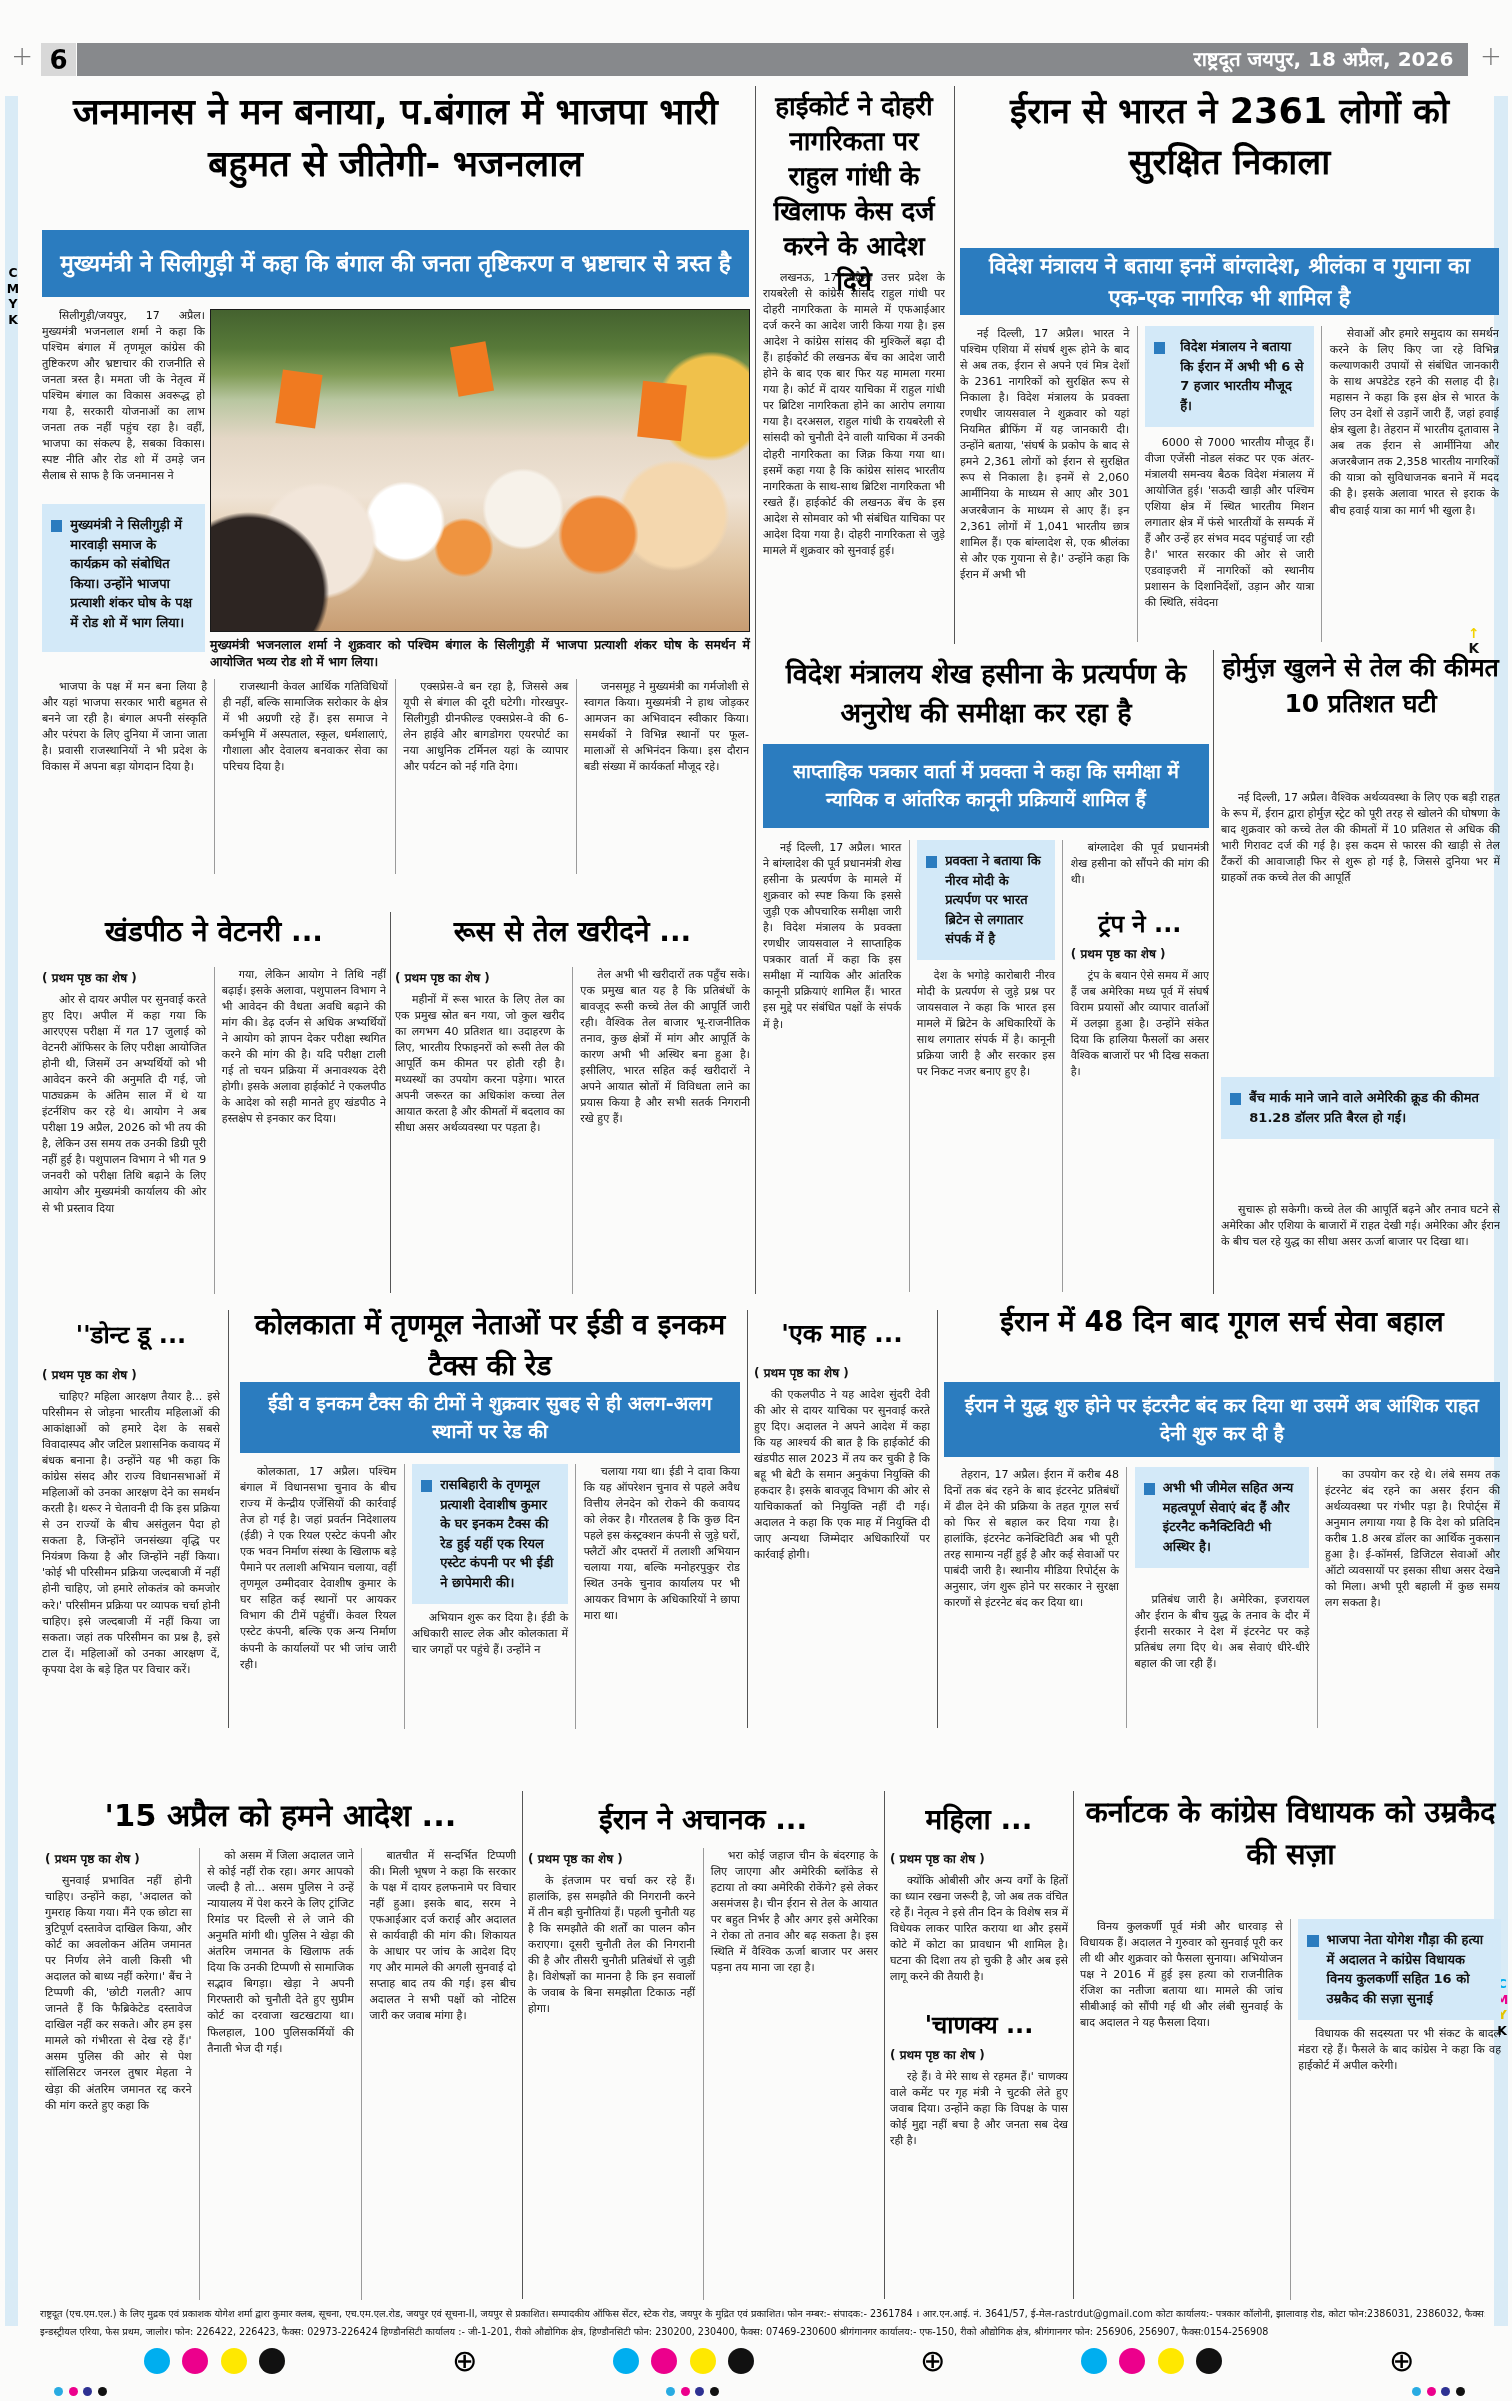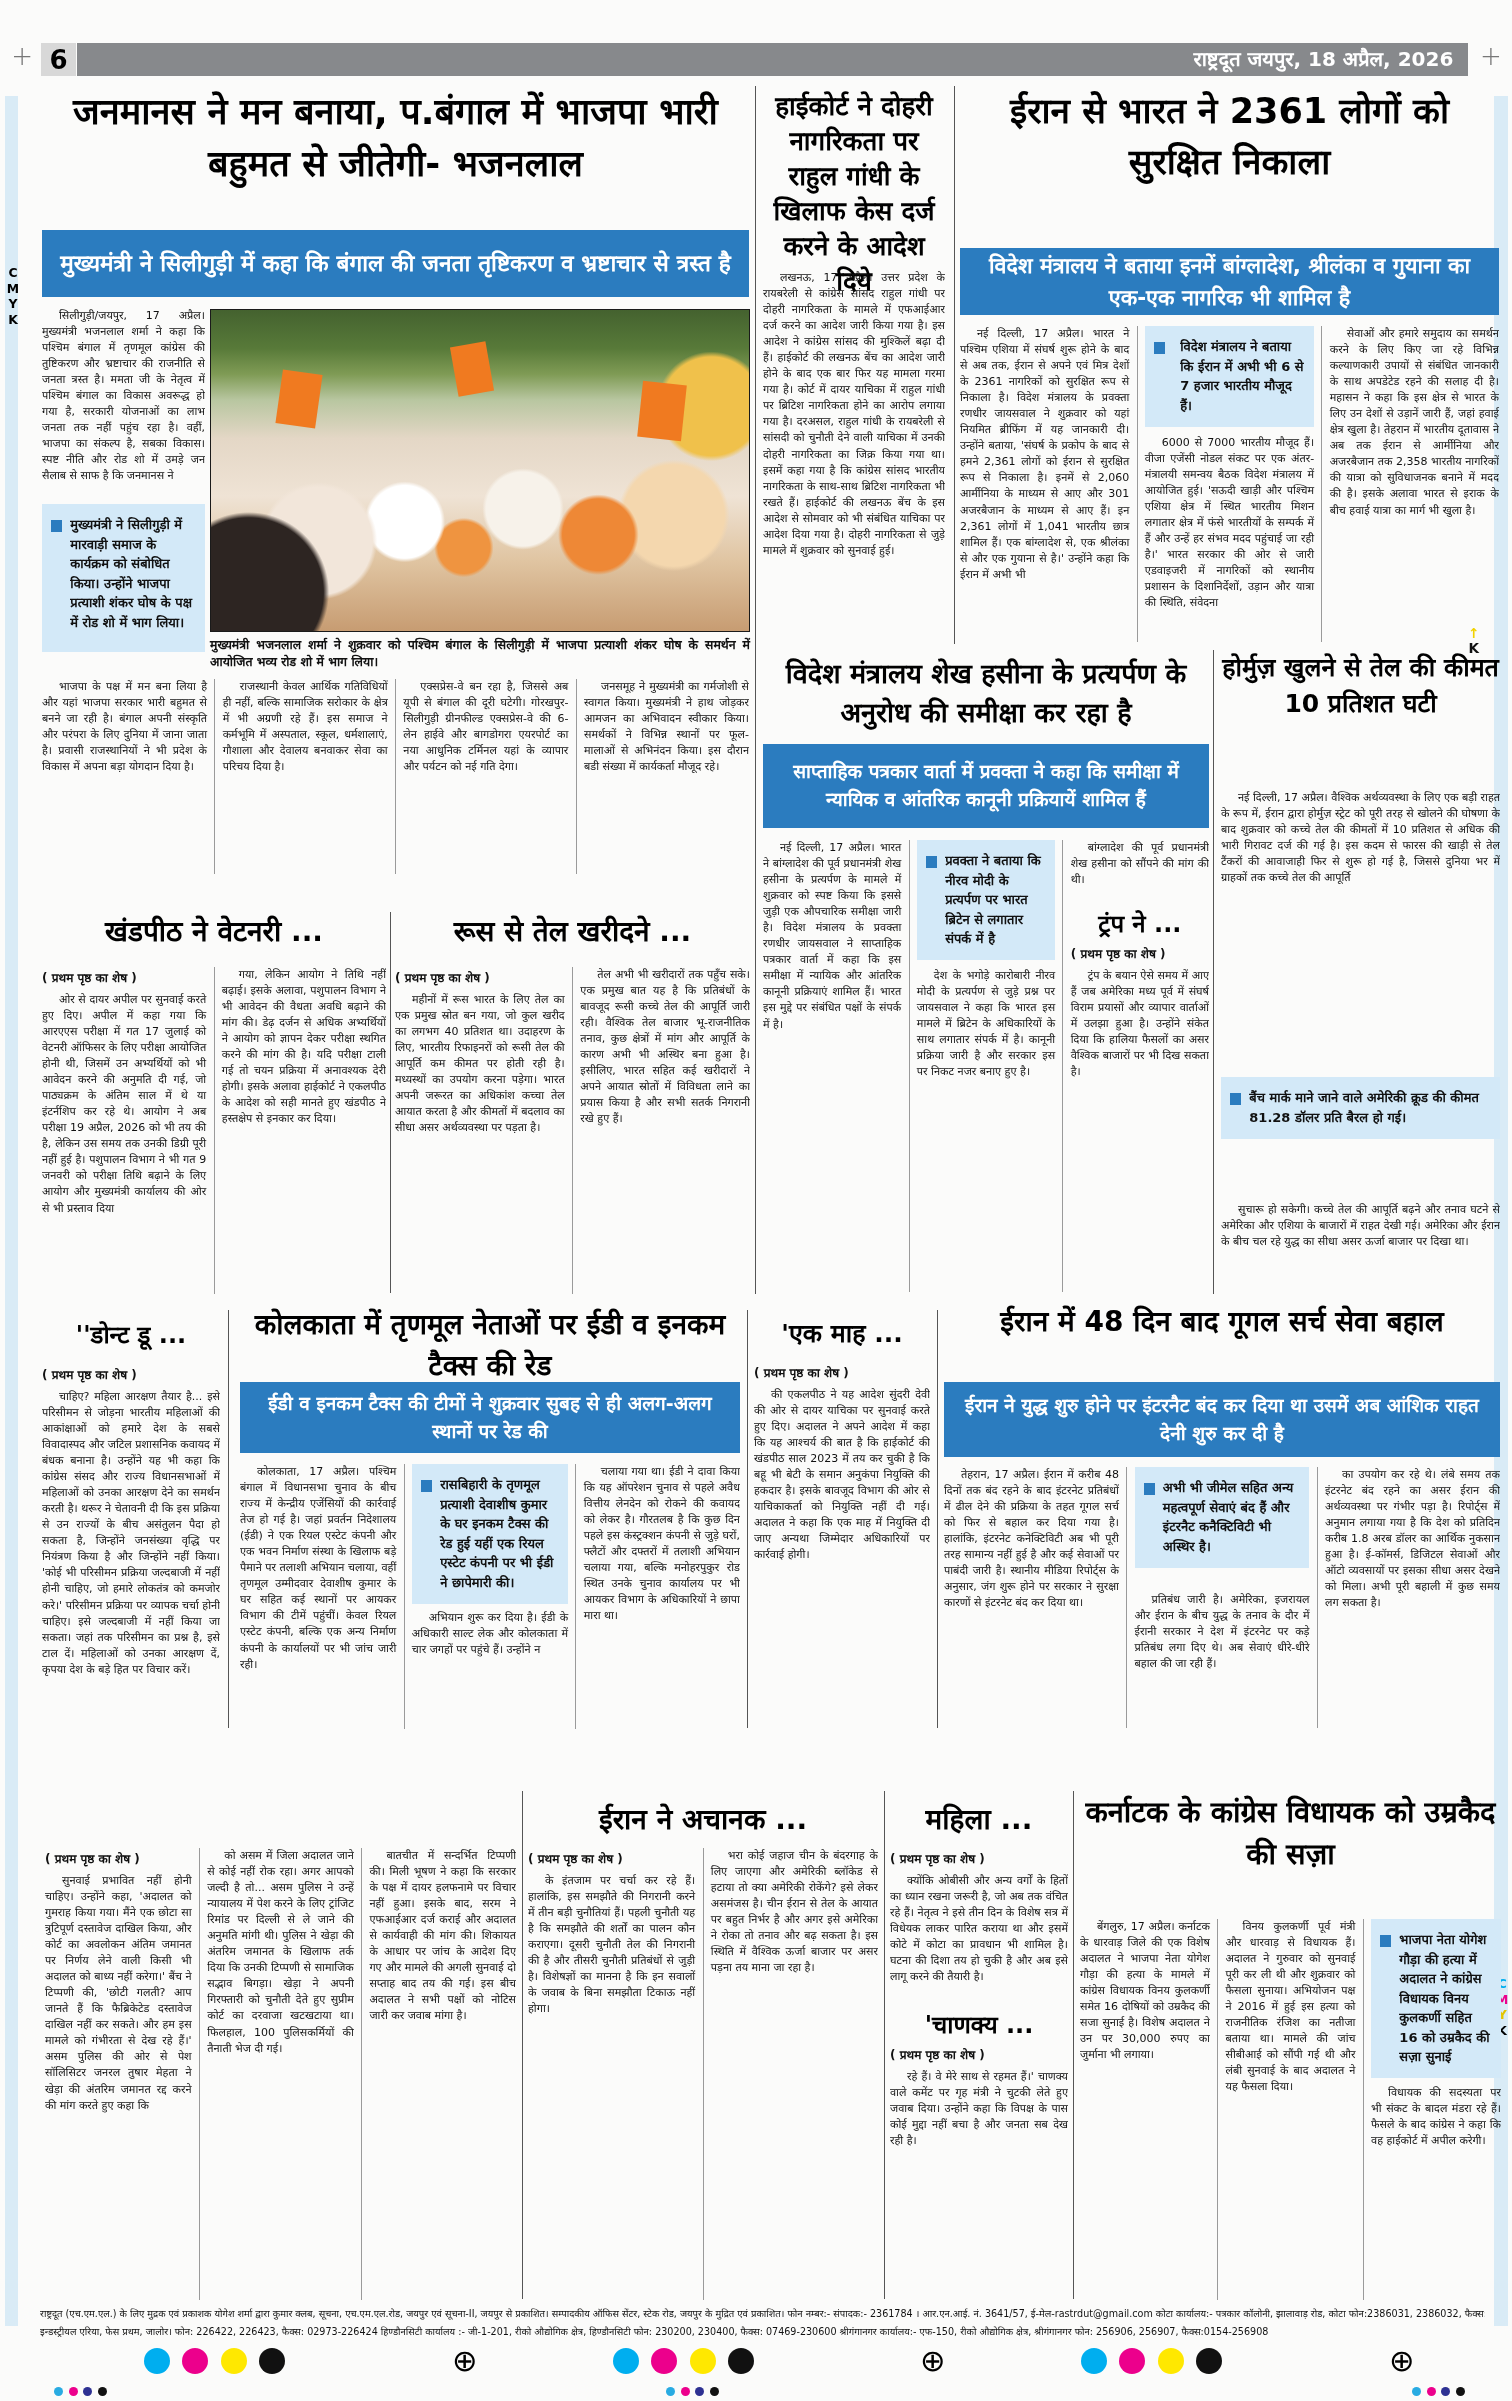--- a/index.html
+++ b/index.html
@@ -233,20 +233,21 @@
       </div>
       <div class="body">
           <p>प्रतिबंध जारी है। अमेरिका, इजरायल और ईरान के बीच युद्ध के तनाव के दौर में ईरानी सरकार ने देश में इंटरनेट पर कड़े प्रतिबंध लगा दिए थे। अब सेवाएं धीरे-धीरे बहाल की जा रही हैं।</p>
         </div>
     </div>
     <div class="col body">
         <p>का उपयोग कर रहे थे। लंबे समय तक इंटरनेट बंद रहने का असर ईरान की अर्थव्यवस्था पर गंभीर पड़ा है। रिपोर्ट्स में अनुमान लगाया गया है कि देश को प्रतिदिन करीब 1.8 अरब डॉलर का आर्थिक नुकसान हुआ है। ई-कॉमर्स, डिजिटल सेवाओं और ऑटो व्यवसायों पर इसका सीधा असर देखने को मिला। अभी पूरी बहाली में कुछ समय लग सकता है।</p>
       </div>
   </div>
 
+  <div class="abs h1" style="left:45px;top:1794px;width:471px;font-size:30.5px;">'15 अप्रैल को हमने आदेश ...</div>
   <div class="abs cols" style="left:45px;top:1848px;width:471px;height:452px;overflow:hidden;">
     <div class="col">
       <div class="contnote">( प्रथम पृष्ठ का शेष )</div>
       <div class="body">
           <p>सुनवाई प्रभावित नहीं होनी चाहिए। उन्होंने कहा, 'अदालत को गुमराह किया गया। मैंने एक छोटा सा त्रुटिपूर्ण दस्तावेज दाखिल किया, और कोर्ट का अवलोकन अंतिम जमानत पर निर्णय लेने वाली किसी भी अदालत को बाध्य नहीं करेगा।' बैंच ने टिप्पणी की, 'छोटी गलती? आप जानते हैं कि फैब्रिकेटेड दस्तावेज दाखिल नहीं कर सकते। और हम इस मामले को गंभीरता से देख रहे हैं।' असम पुलिस की ओर से पेश सॉलिसिटर जनरल तुषार मेहता ने खेड़ा की अंतरिम जमानत रद्द करने की मांग करते हुए कहा कि</p>
         </div>
     </div>
     <div class="col body">
         <p>को असम में जिला अदालत जाने से कोई नहीं रोक रहा। अगर आपको जल्दी है तो... असम पुलिस ने उन्हें न्यायालय में पेश करने के लिए ट्रांजिट रिमांड पर दिल्ली से ले जाने की अनुमति मांगी थी। पुलिस ने खेड़ा की अंतरिम जमानत के खिलाफ तर्क दिया कि उनकी टिप्पणी से सामाजिक सद्भाव बिगड़ा। खेड़ा ने अपनी गिरफ्तारी को चुनौती देते हुए सुप्रीम कोर्ट का दरवाजा खटखटाया था। फिलहाल, 100 पुलिसकर्मियों की तैनाती भेज दी गई।</p>
       </div>
@@ -277,23 +278,20 @@
     <div class="h1" style="font-size:24px;margin:22.6px 0 3.4px 0;">'चाणक्य ...</div>
     <div class="contnote">( प्रथम पृष्ठ का शेष )</div>
     <div class="body">
         <p>रहे हैं। वे मेरे साथ से रहमत हैं।' चाणक्य वाले कमेंट पर गृह मंत्री ने चुटकी लेते हुए जवाब दिया। उन्होंने कहा कि विपक्ष के पास कोई मुद्दा नहीं बचा है और जनता सब देख रही है।</p>
       </div>
   </div>
   <div class="abs vrule" style="left:1073px;top:1791px;height:508px;"></div>
   <div class="abs h1" style="left:1080px;top:1791px;width:421px;font-size:29px;">कर्नाटक के कांग्रेस विधायक को उम्रकैद की सज़ा</div>
   <div class="abs cols" style="left:1080px;top:1919px;width:421px;height:381px;overflow:hidden;">
     <div class="col body">
-        <p>बेंगलुरु, 17 अप्रैल। कर्नाटक के धारवाड़ जिले की एक विशेष अदालत ने भाजपा नेता योगेश गौड़ा की हत्या के मामले में कांग्रेस विधायक विनय कुलकर्णी समेत 16 दोषियों को उम्रकैद की सजा सुनाई है। विशेष अदालत ने उन पर 30,000 रुपए का जुर्माना भी लगाया।</p>
-      </div>
-    <div class="col body">
         <p>विनय कुलकर्णी पूर्व मंत्री और धारवाड़ से विधायक हैं। अदालत ने गुरुवार को सुनवाई पूरी कर ली थी और शुक्रवार को फैसला सुनाया। अभियोजन पक्ष ने 2016 में हुई इस हत्या को राजनीतिक रंजिश का नतीजा बताया था। मामले की जांच सीबीआई को सौंपी गई थी और लंबी सुनवाई के बाद अदालत ने यह फैसला दिया।</p>
       </div>
     <div class="col">
       <div class="hl" style="margin-bottom:6.8px;">
         <span class="sq"></span>
         <span>भाजपा नेता योगेश गौड़ा की हत्या में अदालत ने कांग्रेस विधायक विनय कुलकर्णी सहित 16 को उम्रकैद की सज़ा सुनाई</span>
       </div>
       <div class="body">
           <p>विधायक की सदस्यता पर भी संकट के बादल मंडरा रहे हैं। फैसले के बाद कांग्रेस ने कहा कि वह हाईकोर्ट में अपील करेगी।</p>
         </div>

